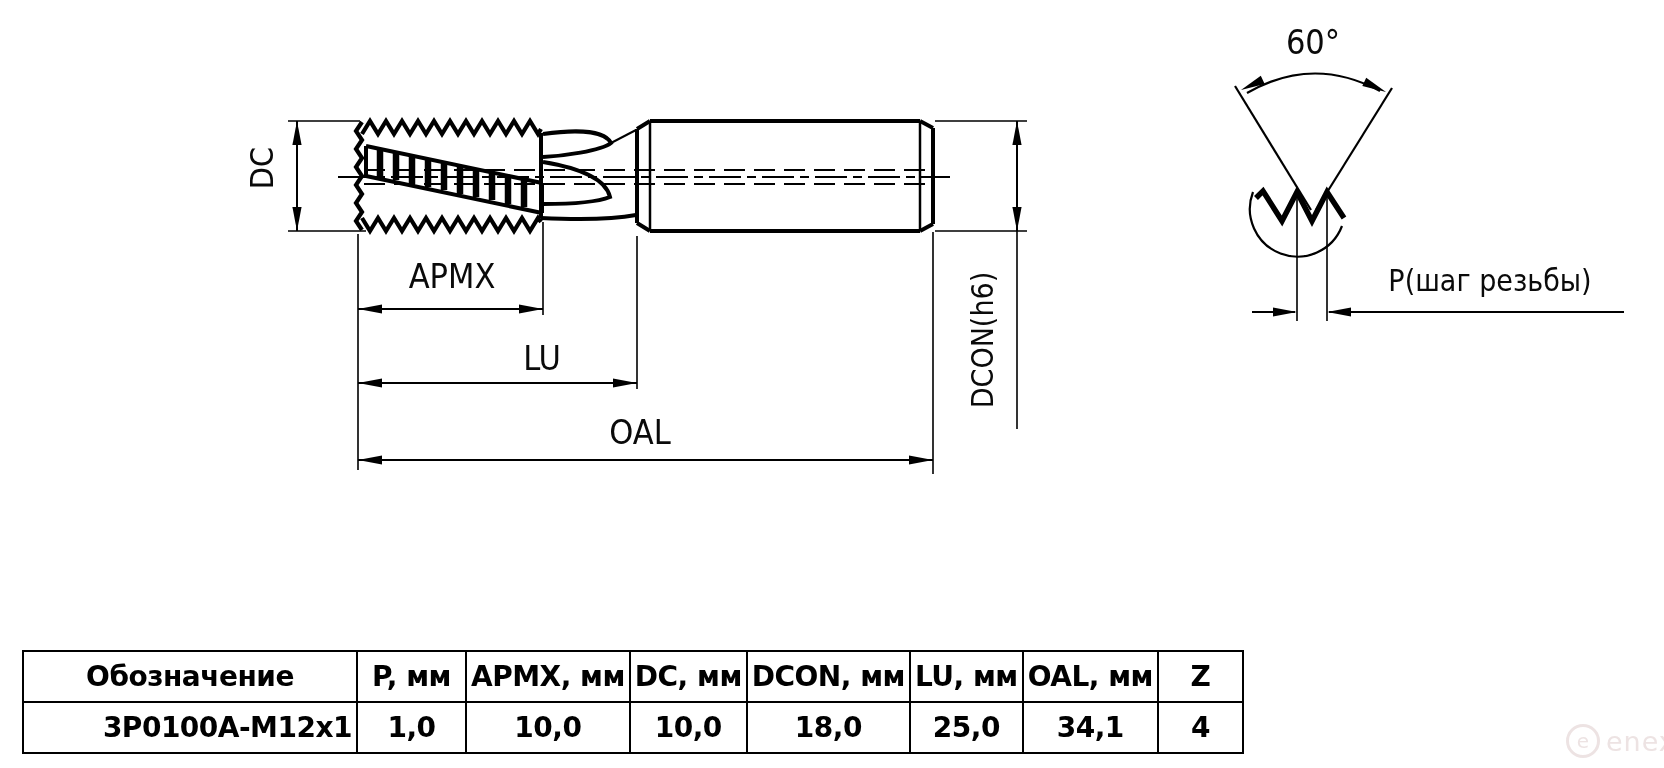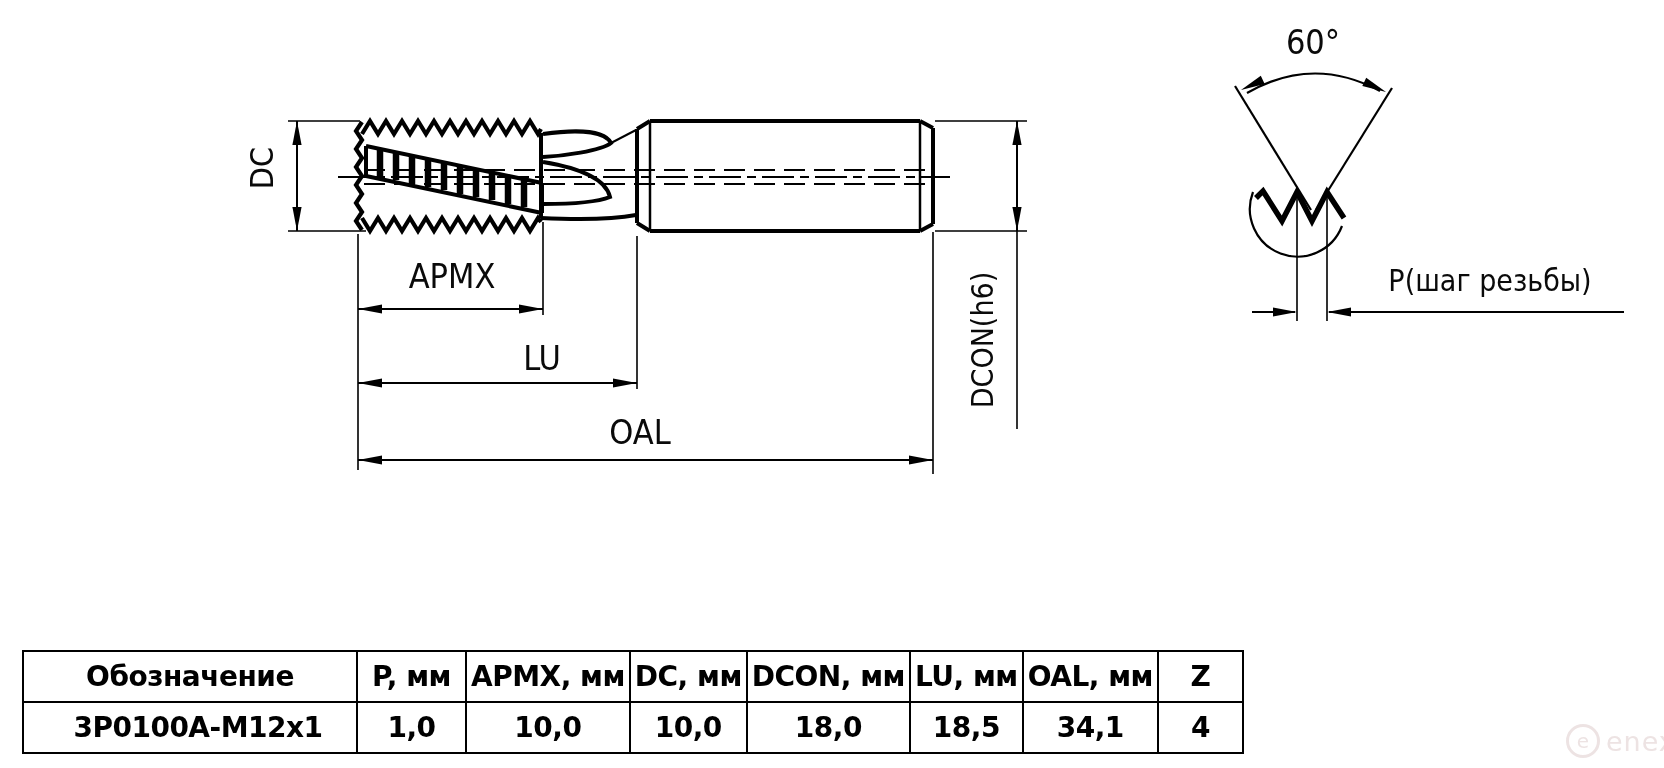--- a/index.html
+++ b/index.html
@@ -7,21 +7,21 @@
         font-family:"DejaVu Sans","Liberation Sans",sans-serif;color:#000;}
   #drawing-svg{position:absolute;left:0;top:0;}
   .dim-label{position:absolute;transform:translate(-50%,-50%);font-size:34px;
              font-stretch:condensed;letter-spacing:0px;white-space:nowrap;color:#0a0a0a;}
   .dim-label.rot{transform:translate(-50%,-50%) rotate(-90deg);}
   .dim-label.small{font-size:30px;}
   .param-table{position:absolute;left:22px;top:650px;border-collapse:collapse;
                table-layout:fixed;font-size:28px;letter-spacing:-0.5px;}
   .param-table th,.param-table td{border:2.5px solid #000;height:49px;padding:0 4px;
                text-align:center;font-weight:bold;overflow:hidden;white-space:nowrap;}
-  .param-table td.designation{text-align:center;padding-left:20px;border-radius:24px;}
+  .param-table td.designation{text-align:right;padding-left:20px;border-radius:24px;}
   .watermark{position:absolute;left:1566px;top:724px;display:flex;align-items:center;
              gap:6px;color:#e7dada;opacity:0.75;}
   .wm-circle{width:28px;height:28px;border:3px solid #e7dada;border-radius:50%;
              display:flex;align-items:center;justify-content:center;font-size:20px;line-height:1;}
   .wm-text{font-size:27px;letter-spacing:1px;}
 </style>
 </head>
 <body>
 
 <div id="page">
@@ -160,21 +160,21 @@
       <th>LU, мм</th>
       <th>OAL, мм</th>
       <th>Z</th>
     </tr>
     <tr>
       <td class="designation">3P0100A-M12x1</td>
       <td>1,0</td>
       <td>10,0</td>
       <td>10,0</td>
       <td>18,0</td>
-      <td>18,5</td>
+      <td>25,0</td>
       <td>34,1</td>
       <td>4</td>
     </tr>
   </tbody>
     </table>
 
   <div class="watermark">
     <span class="wm-circle">e</span>
     <span class="wm-text">enex</span>
   </div>

